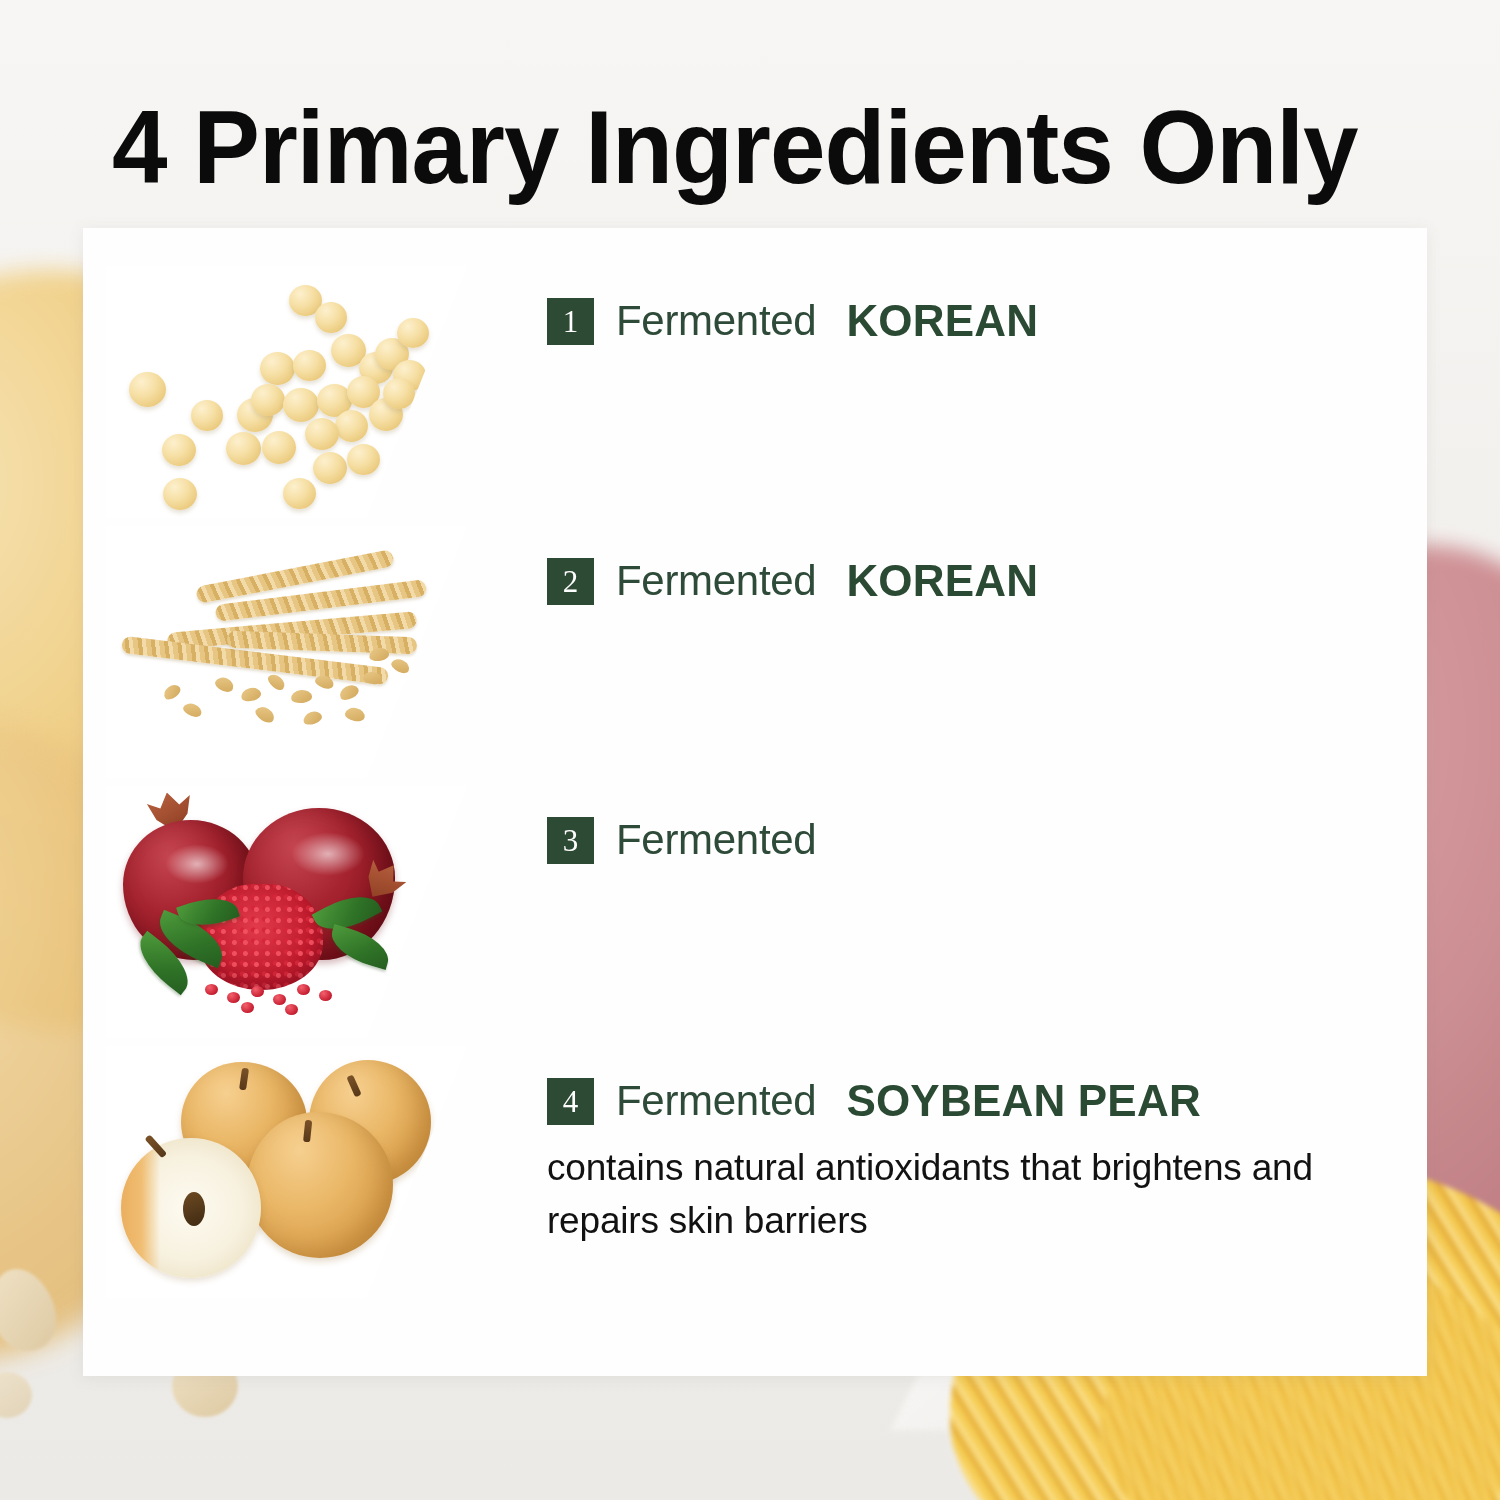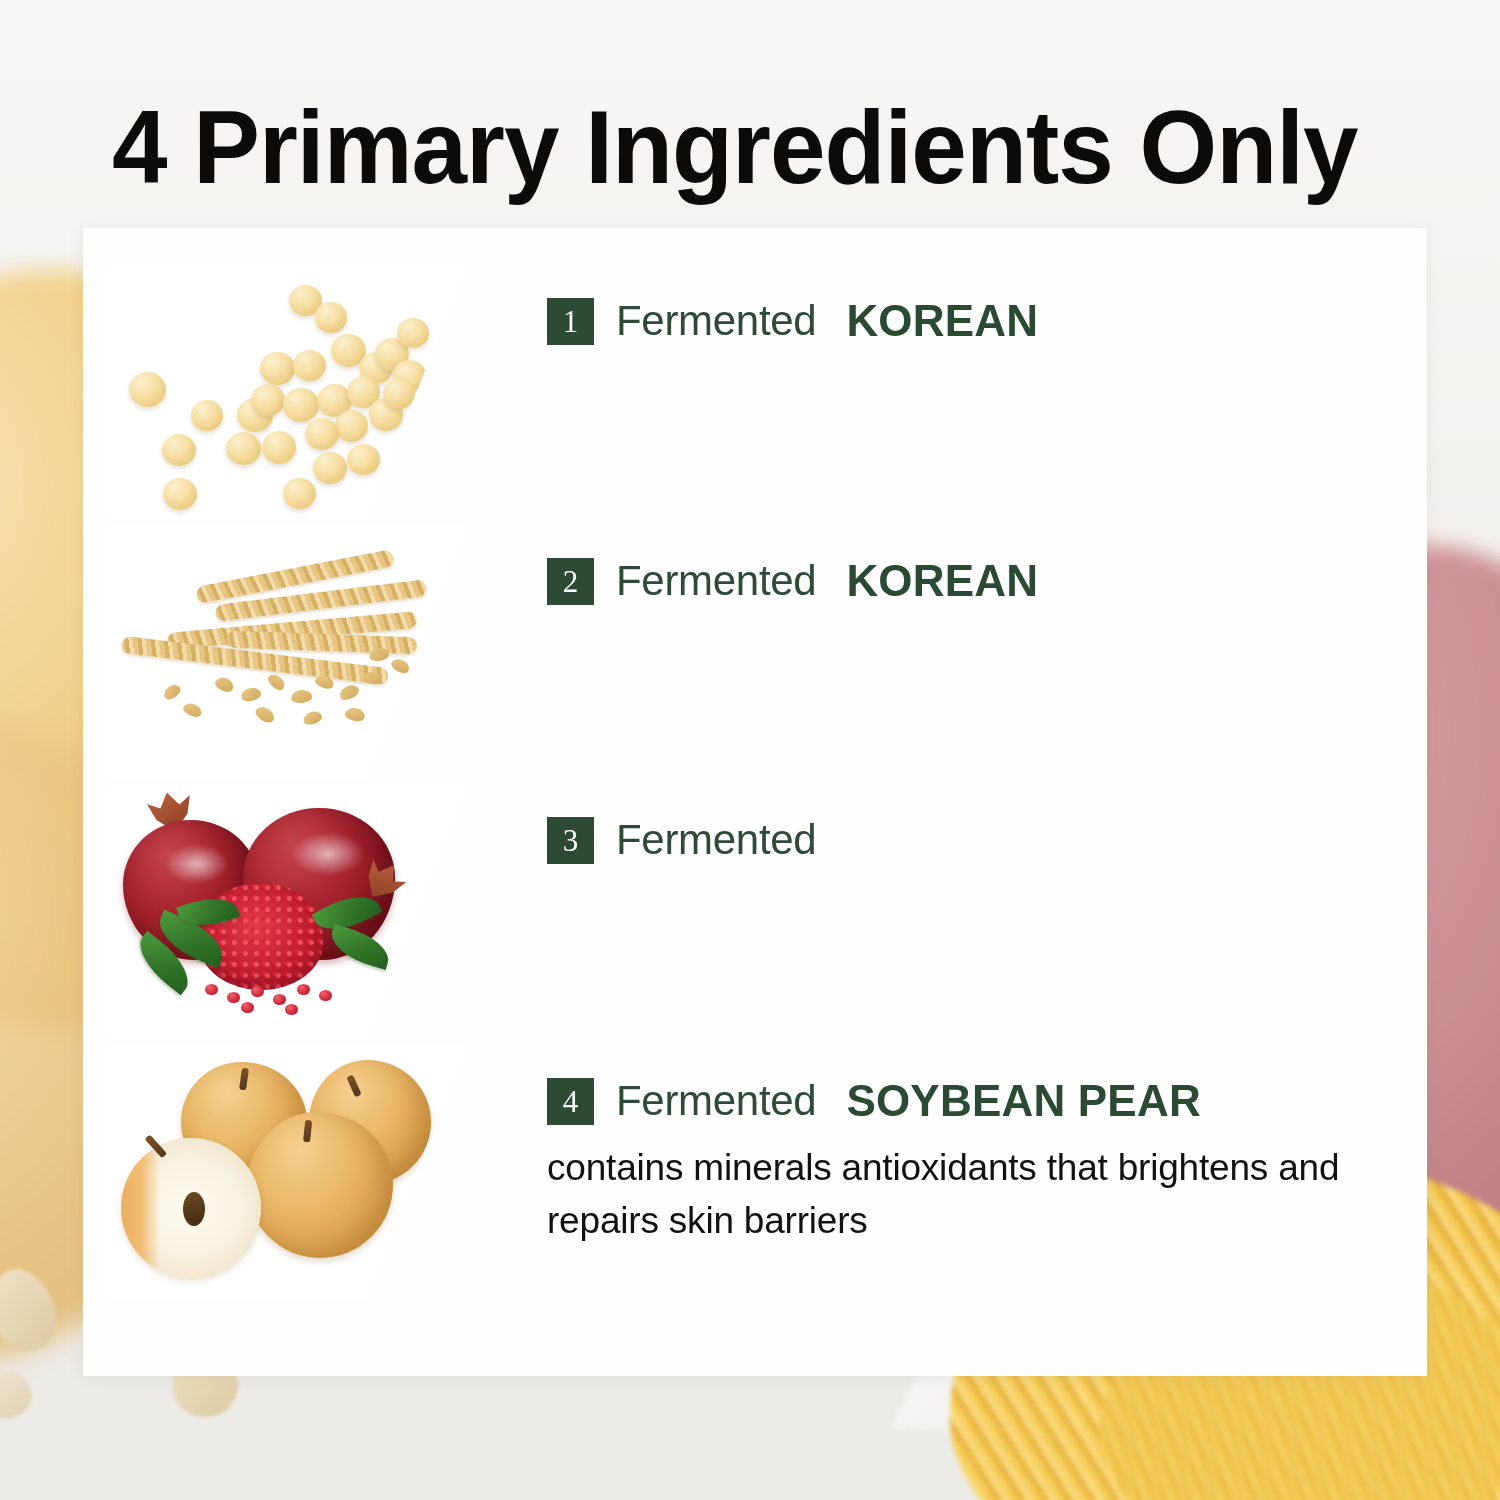--- a/index.html
+++ b/index.html
@@ -445,18 +445,18 @@
           <div class="pear-core" style="left:76px; top:146px;"></div>
           <div class="pear-stem" style="left:54px; top:84px; height:26px; transform:rotate(-42deg);"></div>
         </div>
       </div>
       <div class="text">
         <div class="heading">
           <span class="badge">4</span>
           <span class="fermented">Fermented</span>
           <span class="ingredient">SOYBEAN PEAR</span>
         </div>
-        <div class="desc">contains minerals antioxidants that brightens and repairs skin barriers</div>
+        <div class="desc">contains natural antioxidants that brightens and repairs skin barriers</div>
       </div>
     </div>
 
   </div>
 </div>
 
 </body></html>

